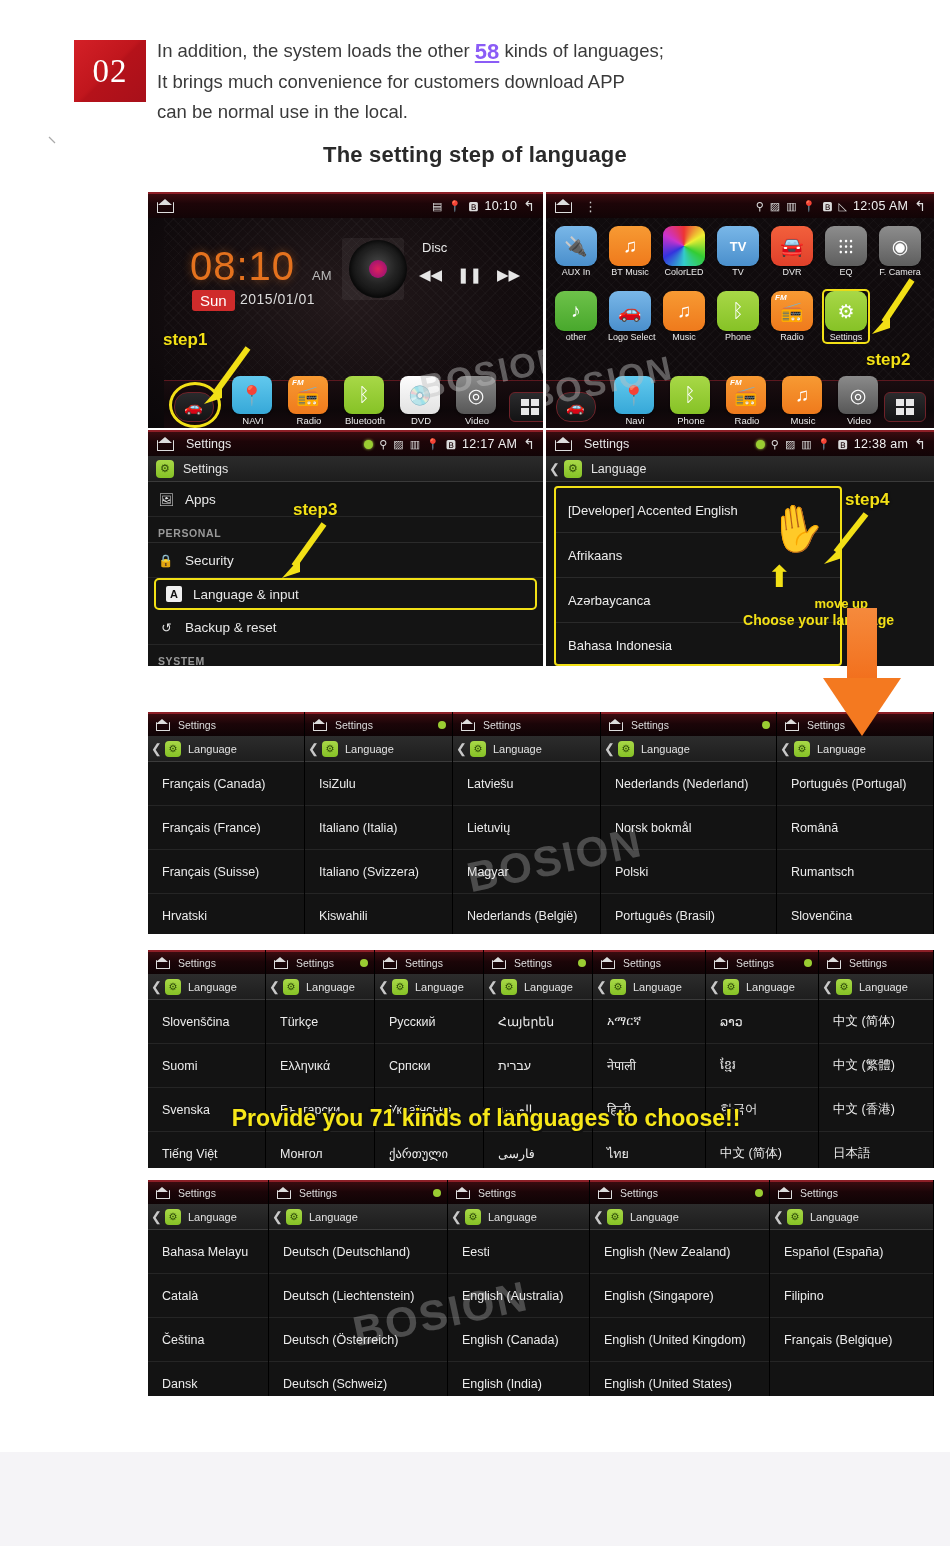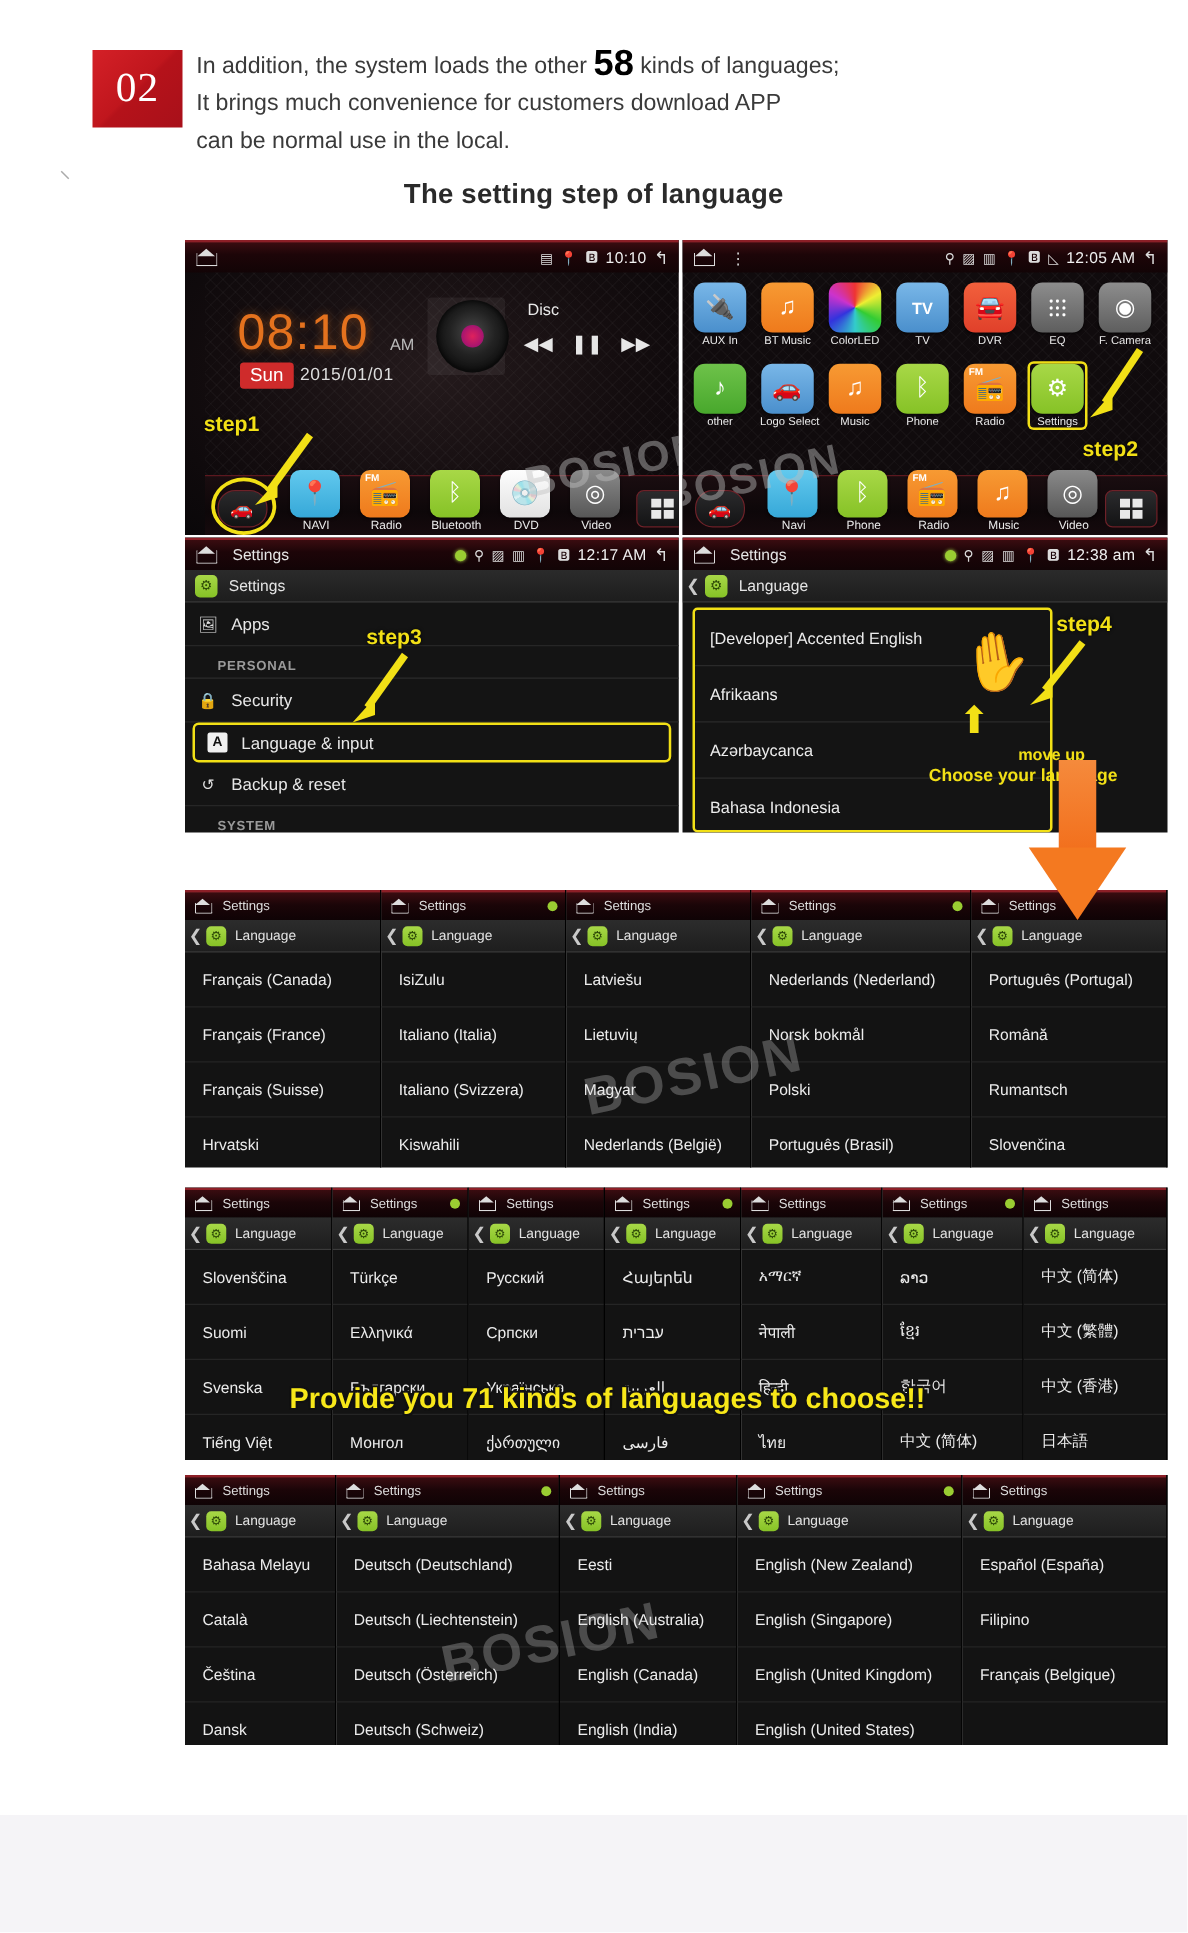--- a/index.html
+++ b/index.html
@@ -18,21 +18,21 @@
     background: linear-gradient(135deg,#d42027 0%,#c0161d 48%,#b5121a 52%,#a8101a 100%);
     color: #fff; font-size: 34px; font-weight: 400;
     display: flex; align-items: center; justify-content: center;
     letter-spacing: 1px;
   }
   .badge-text { font-family: "Liberation Serif", serif; font-size: 33px; }
   .intro {
     position: absolute; left: 157px; top: 36px; width: 700px;
     font-size: 18.5px; color: #3a3a3a; line-height: 30px; font-weight: 400;
   }
-  .num58 { color: #000000; font-size: 29px; font-weight: 600; vertical-align: -2px; }
+  .num58 { color: #8b5cf6; font-size: 22px; font-weight: 600; vertical-align: -2px; text-decoration: underline; }
   .subtitle {
     position: absolute; left: 0; top: 142px; width: 950px; text-align: center;
     font-size: 22px; font-weight: 700; color: #2a2a2a; letter-spacing: .2px;
   }
   .tiny-mark { position:absolute; left:48px; top:136px; width:12px; height:12px; }
 
   
   .dev { position: absolute; background:#0b0b0c; overflow: hidden; }
   .statusbar {
     position: relative; height: 26px; width: 100%;
@@ -109,21 +109,21 @@
   .ic-aux{background:linear-gradient(180deg,#79b7e8,#4a8fcc);}
   .ic-btm{background:linear-gradient(180deg,#f79a33,#ef7a1c);}
   .ic-color{background:linear-gradient(180deg,#fafafa,#dcdcdc);}
   .ic-tv{background:linear-gradient(180deg,#79b7e8,#4a8fcc);}
   .ic-dvr{background:linear-gradient(180deg,#f2603c,#e0402a);}
   .ic-eq{background:linear-gradient(180deg,#8d8d8d,#5e5e5e);}
   .ic-cam{background:linear-gradient(180deg,#8d8d8d,#5e5e5e);}
   .ic-ipod{background:linear-gradient(180deg,#6ec24a,#48a82c);}
   .ic-logo{background:linear-gradient(180deg,#79b7e8,#4a8fcc);}
   .ic-set{background:linear-gradient(180deg,#a8d847,#86c226);}
-  .fm-tag{position:absolute;left:4px;top:2px;font-size:8px;color:#fff;font-weight:700;}
+  .fm-tag{position:absolute;left:4px;top:2px;font-size:8px;color:#fff;font-weight:700;font-style:italic;}
 
   
   #p2 { left:546px; top:192px; width:388px; height:236px; background:#100b0d; }
   .p2-body{position:relative;width:100%;height:210px;
     background-image:
       repeating-linear-gradient(45deg, rgba(255,255,255,.022) 0 1px, transparent 1px 7px),
       repeating-linear-gradient(-45deg, rgba(255,255,255,.022) 0 1px, transparent 1px 7px);}
   .approw{position:absolute;left:8px;display:flex;gap:10px;}
   .appcell{width:44px;text-align:center;}
   .appcell .app-ic{width:42px;height:40px;border-radius:9px;margin:0 auto;}
@@ -133,21 +133,21 @@
   
   #p3 { left:148px; top:430px; width:395px; height:236px; background:#141414;}
   .s-head{height:26px;background:linear-gradient(180deg,#2b2b2b,#1d1d1d);
      display:flex;align-items:center;border-bottom:1px solid #3a3a3a;}
   .s-gear{width:18px;height:18px;border-radius:4px;margin-left:8px;
      background:linear-gradient(180deg,#a8d847,#86c226);display:flex;align-items:center;justify-content:center;font-size:11px;color:#2e4a08;}
   .s-head-t{margin-left:9px;color:#e4e4e4;font-size:12.5px;}
   .s-row{height:35px;display:flex;align-items:center;color:#e8e8e8;font-size:13.5px;
      border-bottom:1px solid #262626;padding-left:10px;}
   .s-rowicon{width:17px;display:inline-block;text-align:center;color:#e0e0e0;font-size:12.5px;margin-right:10px;}
-  .s-cat{height:26px;display:flex;align-items:flex-end;padding:0 0 3px 26px;color:#9a9a9a;
+  .s-cat{height:26px;display:flex;align-items:flex-end;padding:0 0 3px 10px;color:#9a9a9a;
      font-size:10.5px;font-weight:700;letter-spacing:.6px;border-bottom:1px solid #2b2b2b;}
   .s-hl{border:2px solid #f2e016;border-radius:5px;margin:0 6px;height:32px;}
   .a-icon{width:16px;height:16px;background:#f0f0f0;color:#111;font-size:11px;font-weight:700;
      display:flex;align-items:center;justify-content:center;border-radius:2px;}
 
   
   #p4 { left:546px; top:430px; width:388px; height:236px; background:#141414;}
   .lang-box{position:absolute;left:8px;top:56px;right:92px;bottom:0;border:2px solid #f2e016;border-radius:4px;}
   .lang-row{height:45px;display:flex;align-items:center;color:#ededed;font-size:13px;
      border-bottom:1px solid #2a2a2a;padding-left:12px;}

